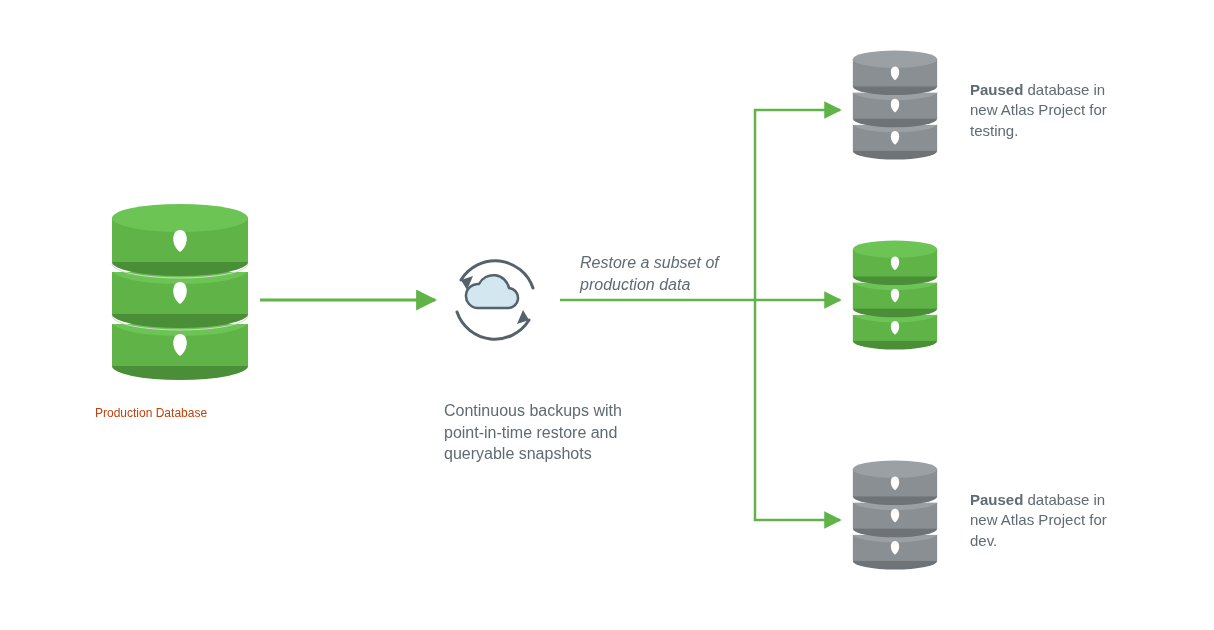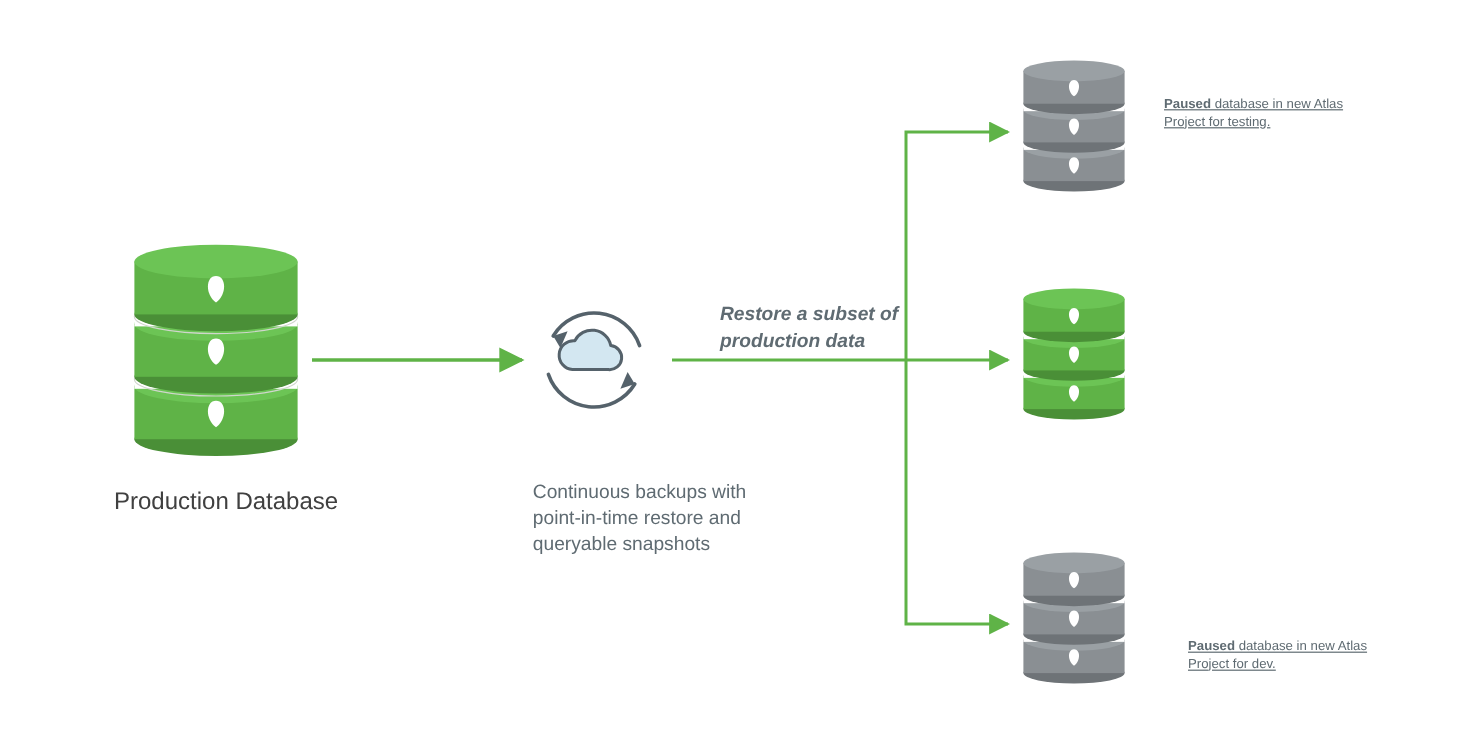--- a/index.html
+++ b/index.html
@@ -21,26 +21,26 @@
     left: 0; top: 0;
     width: 1214px; height: 630px;
   }
   .label {
     position: absolute;
     font-size: 16px;
     line-height: 1.35;
     color: #5f6b72;
   }
   .label-title {
-    font-size: 20px;
-    color: #404040;
+    font-size: 12px;
+    color: #c2410c;
   }
   .italic { font-style: italic; }
   .bold-inline { font-weight: 700; color:#5f6b72; }
-  .desc { font-size: 11px; text-decoration: underline; }
+  .desc { font-size: 15px; }
 </style>
 </head>
 <body>
 <div class="canvas">
 
 <svg class="scene" viewBox="0 0 1214 630">
   <defs>
     <marker id="arrow-green" viewBox="0 0 10 10" refX="9" refY="5" markerWidth="7" markerHeight="7" orient="auto-start-reverse">
       <path d="M0,0 L10,5 L0,10 z" fill="#5fb347"></path>
     </marker>
@@ -176,24 +176,24 @@
       <ellipse cx="0" cy="-22" rx="68" ry="14" fill="#9aa0a4"></ellipse>
       <path d="M0,-6 C-9,-6 -9,10 0,16 C9,10 9,-6 0,-6 Z" fill="#ffffff" transform="translate(0,-4)"></path>
     </g>
   </g>
 </svg>
 
 <div class="label label-title" style="left:95px; top:405px; width:200px;">Production Database</div>
 
 <div class="label" style="left:444px; top:400px; width:200px;">Continuous backups with point-in-time restore and queryable snapshots</div>
 
-<div class="label italic" style="left:600px; top:252px; width:150px;font-weight:bold;">Restore a subset of production data</div>
+<div class="label italic" style="left:580px; top:252px; width:150px;">Restore a subset of production data</div>
 
 <div class="label desc" style="left:970px; top:80px; width:160px;">
   <span class="bold-inline">Paused</span><span> database in new Atlas Project for testing.</span>
 </div>
 
 
-<div class="label desc" style="left:990px; top:490px; width:160px;margin-top:42px;">
+<div class="label desc" style="left:970px; top:490px; width:160px;">
   <span class="bold-inline">Paused</span><span> database in new Atlas Project for dev.</span>
 </div>
 
 </div>
 
 </body></html>

